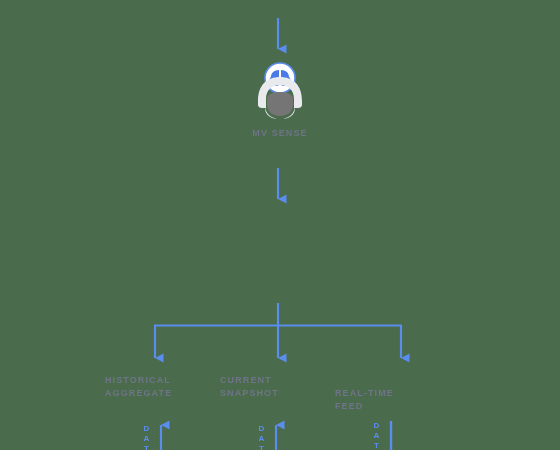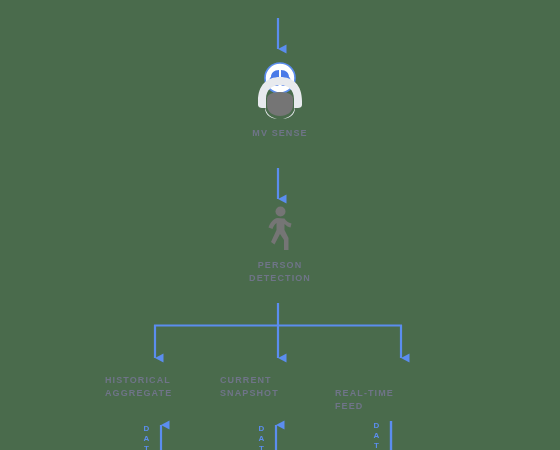--- a/index.html
+++ b/index.html
@@ -144,33 +144,20 @@
         <path d="M17 38 C17 34 21 31 30 31 C39 31 43 34 43 38 L43 44
                  C43 51 37 55 30 55 C23 55 17 51 17 44 Z" fill="#757575"></path>
 
         <path d="M15 44 C15 53 22 58 30 58 C38 58 45 53 45 44
                  L45 47 C45 55 38 58 30 58 C22 58 15 55 15 47 Z" fill="#e8eaee"></path>
       </svg>
     </div>
     <div class="node-label">MV SENSE</div>
   </div>
 
-  <div class="node" id="node-person-detection">
-    <div class="icon-wrap">
-      <svg width="34" height="46" viewBox="0 0 34 46" xmlns="http://www.w3.org/2000/svg">
-        <circle cx="17.5" cy="5.5" r="5" fill="#757575"></circle>
-        <path d="M14 12 C10 13 7 17 5.5 21.5 L9.5 23 C10.5 20 12 18 13.5 17 L13.5 24
-                 L8 36 L11.5 38.5 L17 28 L21 34 L21 44 L25.5 44 L25.5 32
-                 L21.5 24 L21.5 18 C23 19.5 25 21 27.5 21.5 L28.5 17.5
-                 C25.5 17 23 15 21.5 12.5 Z" fill="#757575"></path>
-      </svg>
-    </div>
-    <div class="node-label">PERSON
-DETECTION</div>
-  </div>
 
   <div class="branch-node" id="node-current-snapshot">
     <div class="node-label">CURRENT
 SNAPSHOT</div>
   </div>
 
   <div class="branch-node" id="node-historical-aggregate">
     <div class="node-label">HISTORICAL
 AGGREGATE</div>
   </div>

